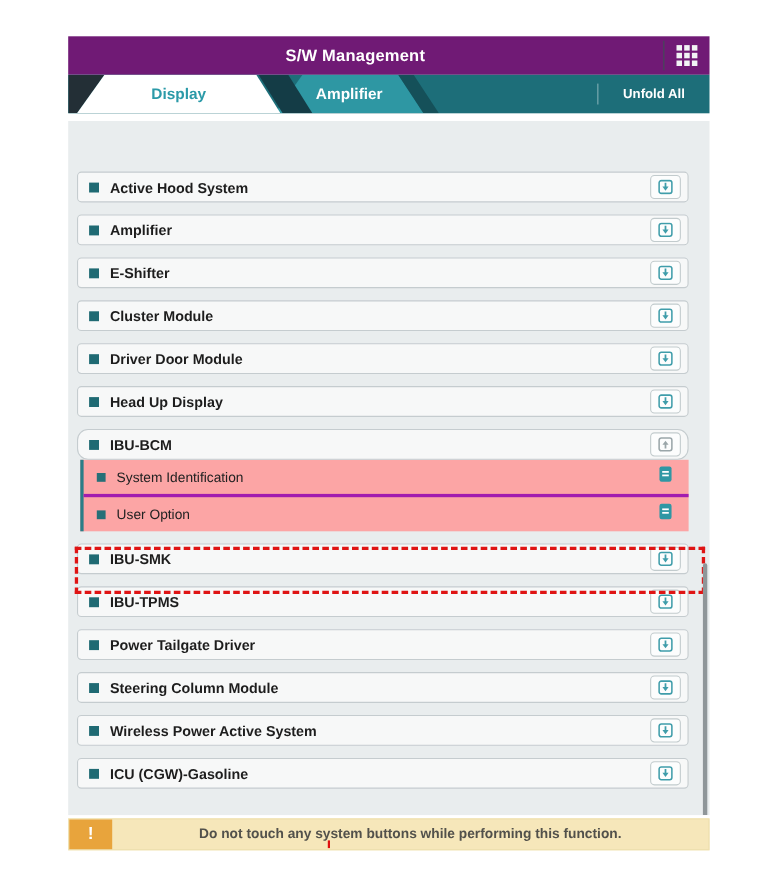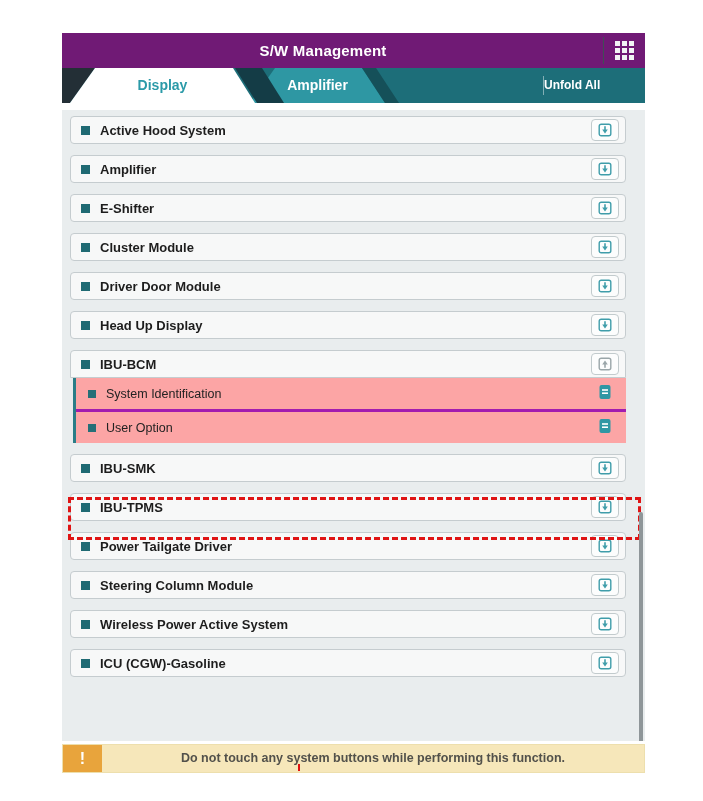--- a/index.html
+++ b/index.html
@@ -16,27 +16,27 @@
   
   .tabbar{position:absolute;left:0;top:35px;right:0;height:35px;background:#1d6e79;overflow:hidden;}
   .wedge{position:absolute;top:0;height:35px;}
   .wedge-left{left:0;width:40px;background:#232f36;clip-path:polygon(0 0,33px 0,8px 100%,0 100%);}
   .wedge-mid{left:0;width:250px;background:#143c46;clip-path:polygon(173px 0,200px 0,222px 100%,195px 100%);}
   .wedge-right{left:0;width:360px;background:#155059;clip-path:polygon(300px 0,314px 0,337px 100%,323px 100%);}
   .tab{position:absolute;top:0;height:35px;line-height:35px;text-align:center;font-weight:bold;font-size:14px;cursor:pointer;}
   .tab-components{left:188px;width:135px;background:#2e97a3;color:#ffffff;clip-path:polygon(25px 0,calc(100% - 23px) 0,100% 100%,0 100%);}
   .tab-systems{left:8px;width:185px;background:#ffffff;color:#2b9aa8;clip-path:polygon(25px 0,calc(100% - 22px) 0,100% 100%,0 100%);}
   .tab-sep{position:absolute;left:481px;top:8px;height:19px;width:1px;background:rgba(255,255,255,.45);}
-  .unfold{position:absolute;left:482px;right:0;top:0;height:35px;line-height:35px;text-align:left;color:#fff;font-size:12px;font-weight:bold;cursor:pointer;}
+  .unfold{position:absolute;left:482px;right:0;top:0;height:35px;line-height:35px;text-align:center;color:#fff;font-size:12px;font-weight:bold;cursor:pointer;}
 
   
   .list-wrap{position:absolute;left:0;top:77px;width:583px;height:631px;background:#e9edee;overflow:hidden;}
-  .list{padding:6px 19px 16px 8px;}
+  .list{padding:6px 19px 16px 8px;margin-top:40px;}
   .row{position:relative;height:28px;background:#f7f8f8;border:1px solid #c5cccf;border-radius:4px;margin-bottom:11px;display:flex;align-items:center;padding:0 6px 0 10px;box-sizing:border-box;cursor:pointer;}
-  .row.open{margin-bottom:0;border-bottom-left-radius:0;border-bottom-right-radius:0;}
+  .row.open{margin-bottom:0;border-bottom-left-radius:0;border-bottom-right-radius:0;border-radius:10px;}
   .bullet{width:9px;height:9px;background:#1f6a73;margin-right:10px;flex:0 0 auto;}
   .row-label{font-size:13px;font-weight:bold;color:#1d1d1d;flex:1 1 auto;white-space:nowrap;}
   .icon-btn{flex:0 0 auto;width:26px;height:20px;border:1px solid #c2cbcd;border-radius:4px;background:#fcfdfd;display:flex;align-items:center;justify-content:center;cursor:pointer;}
 
   
   .sub-block{margin:0 0 11px 3px;border-left:3px solid #2a7d87;background:#fca5a5;}
   .sub-row{position:relative;height:31px;display:flex;align-items:center;padding:0 8px 0 12px;cursor:pointer;}
   .sub-row + .sub-row{border-top:3px solid #a21caf;}
   .sub-bullet{width:8px;height:8px;background:#266f77;margin-right:10px;flex:0 0 auto;}
   .sub-label{font-size:12.5px;font-weight:500;color:#222;flex:1 1 auto;}

